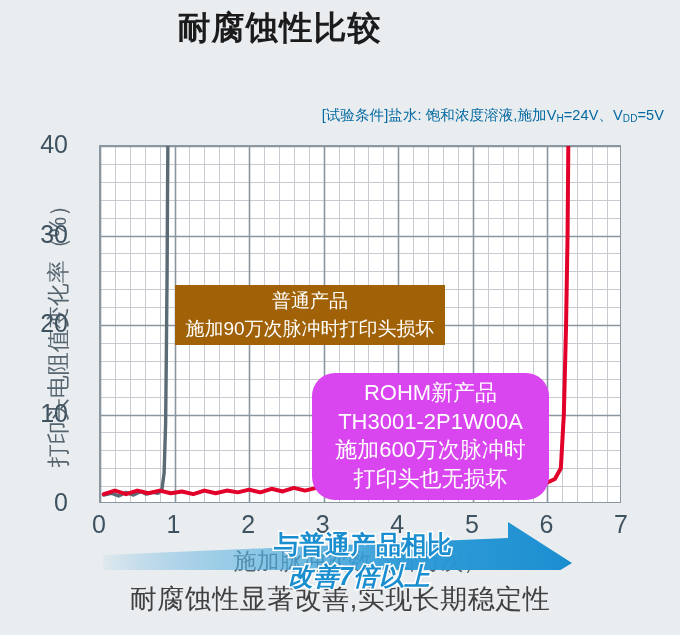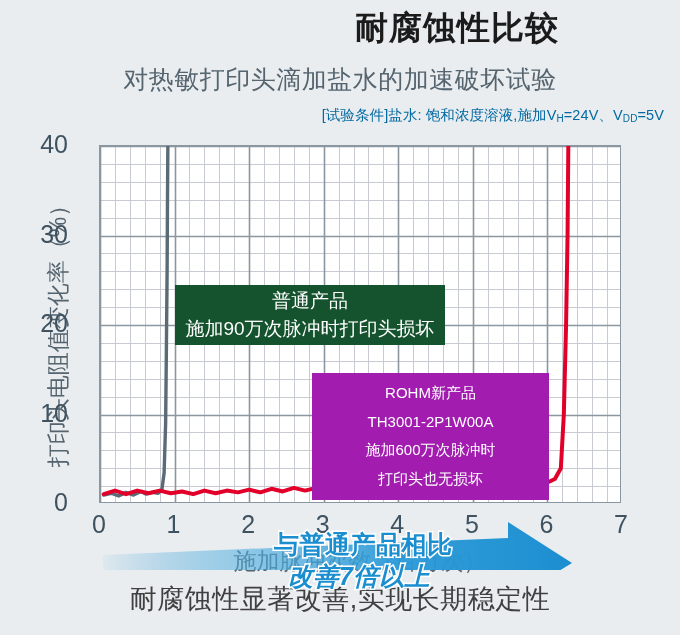--- a/index.html
+++ b/index.html
@@ -22,21 +22,21 @@
     width: 680px;
     height: 635px;
     background: #e9edf0;
   }
 
   
   .title {
     position: absolute;
     left: 0; top: 6px;
     width: 559px;
-    text-align: right;
+    text-align: center;
     font-size: 33px;
     font-weight: bold;
     color: #1b1b1b;
     letter-spacing: 1px;
     line-height: 44px;
   }
   .subtitle {
     position: absolute;
     left: 0; top: 62px;
     width: 680px;
@@ -143,43 +143,44 @@
     white-space: nowrap;
   }
 
   
   .box-gray {
     position: absolute;
     left: 175px;
     top: 155px;
     width: 270px;
     height: 60px;
-    background: #14532d;
+    background: #a16207;
     color: #ffffff;
     text-align: center;
     font-size: 19px;
     line-height: 28px;
     padding-top: 2px;
     box-sizing: border-box;
     z-index: 6;
   }
   .box-orange {
     position: absolute;
     left: 312px;
     top: 243px;
     width: 237px;
     height: 127px;
-    background: #a21caf;
+    background: #d946ef;
     color: #ffffff;
     text-align: center;
-    font-size: 15px;
+    font-size: 22px;
     line-height: 28.5px;
     padding-top: 6px;
     box-sizing: border-box;
     z-index: 6;
+    border-radius: 23px;
   }
 
   
   #arrow-layer {
     position: absolute;
     left: 0; top: 0;
     width: 680px; height: 440px;
     pointer-events: none;
     z-index: 5;
   }
@@ -206,21 +207,20 @@
     font-style: italic;
   }
 </style>
 </head>
 <body>
 
 <div id="page">
 
   <div class="title">耐腐蚀性比较</div>
 
-  <div class="subtitle">对热敏打印头滴加盐水的加速破坏试验</div>
 
   <div class="conditions"><span>[试验条件]盐水: 饱和浓度溶液,施加V</span><sub>H</sub><span>=24V、V</span><sub>DD</sub><span>=5V</span></div>
 
   <div id="chart-wrap">
 
     <div class="yaxis-title">打印头电阻值变化率（%）</div>
     <div class="xaxis-title">施加脉冲次数（百万次）</div>
 
     <div id="ytick-layer">
         <div class="ytick" style="top: 360px;">0</div>

